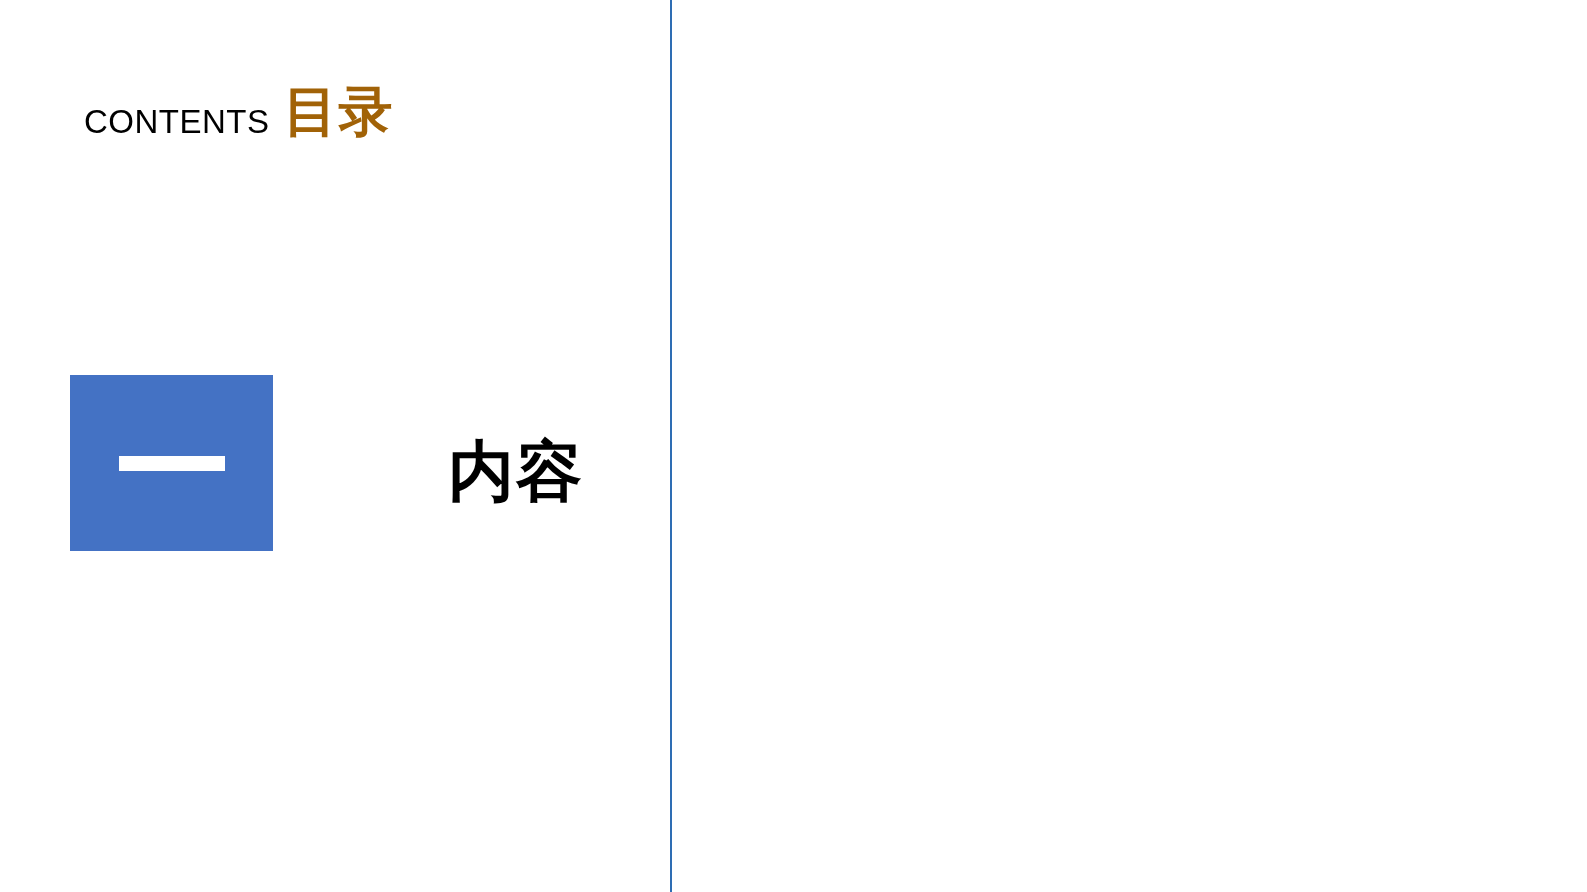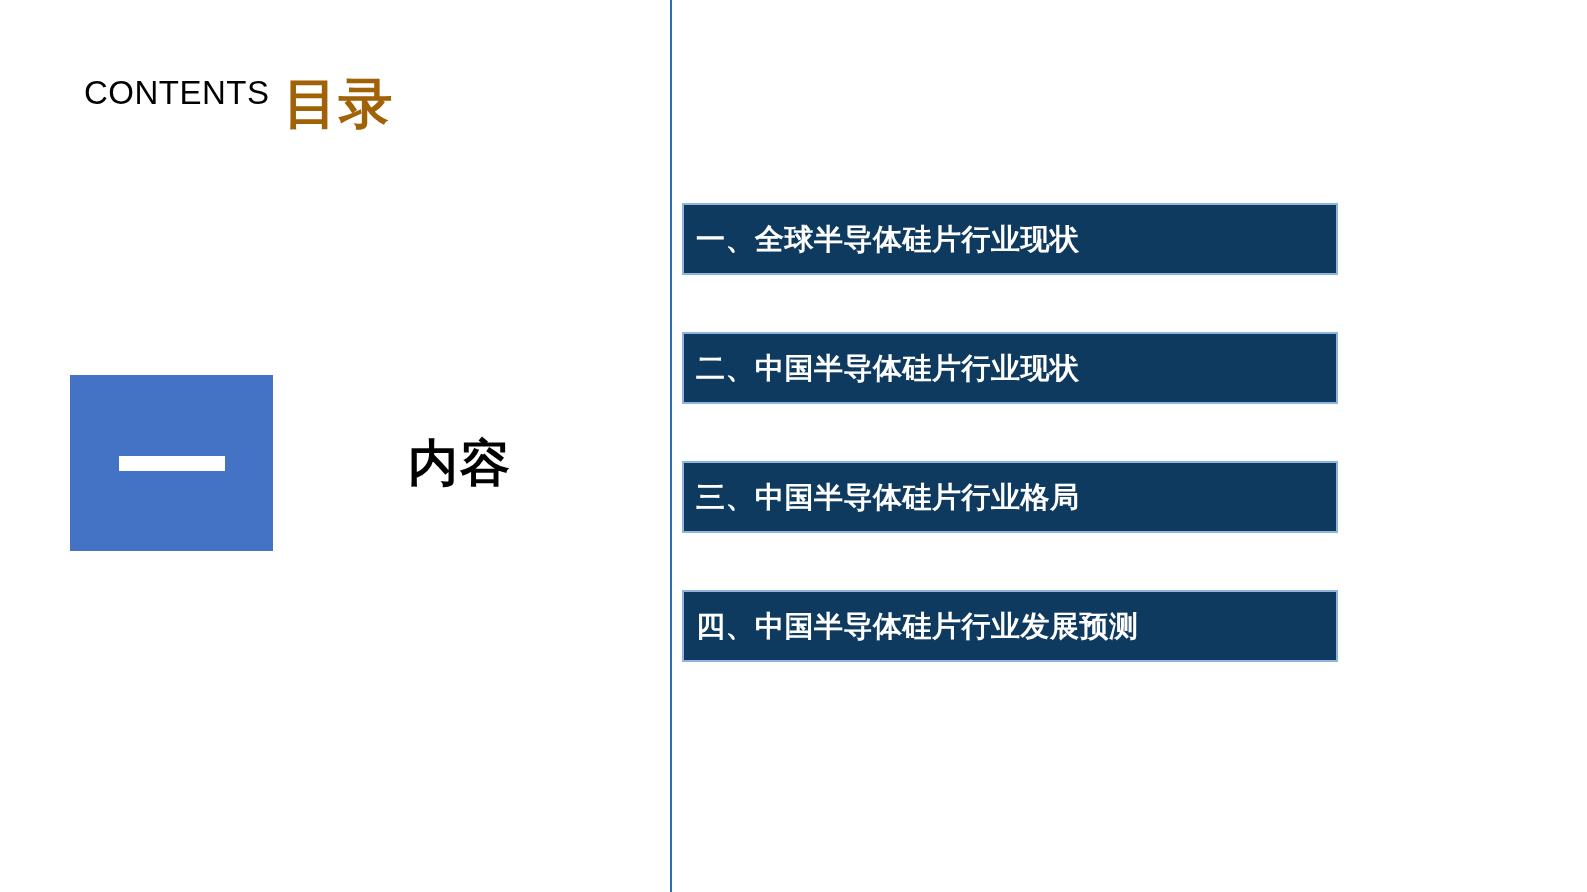--- a/index.html
+++ b/index.html
@@ -15,23 +15,23 @@
     width: 1587px;
     height: 892px;
     background: #ffffff;
     overflow: hidden;
   }
 
   
   .title-block {
     position: absolute;
     left: 84px;
-    top: 76px;
+    top: 84px;
     display: flex;
-    align-items: flex-start;
+    align-items: flex-end;
     white-space: nowrap;
   }
   .title-en {
     font-size: 33px;
     font-weight: 400;
     color: #000000;
     letter-spacing: 0.5px;
     line-height: 1;
   }
   .title-cn {
@@ -55,23 +55,23 @@
     justify-content: center;
   }
   .number-chip .dash {
     width: 106px;
     height: 15px;
     background: #ffffff;
   }
 
   .section-word {
     position: absolute;
-    left: 408px;
+    left: 448px;
     top: 438px;
-    font-size: 50px;
+    font-size: 66px;
     font-weight: 700;
     color: #000000;
     letter-spacing: 2px;
     line-height: 1;
   }
 
   
   .divider {
     position: absolute;
     left: 670px;
@@ -122,28 +122,14 @@
   </div>
 
   <div class="number-chip">
     <span class="dash"></span>
   </div>
 
   <div class="section-word">内容</div>
 
   <div class="divider"></div>
 
-  <div class="toc">
-    <div class="toc-item">
-      <span class="toc-label">一、全球半导体硅片行业现状</span>
-    </div>
-    <div class="toc-item">
-      <span class="toc-label">二、中国半导体硅片行业现状</span>
-    </div>
-    <div class="toc-item">
-      <span class="toc-label">三、中国半导体硅片行业格局</span>
-    </div>
-    <div class="toc-item">
-      <span class="toc-label">四、中国半导体硅片行业发展预测</span>
-    </div>
-  </div>
 
 </div>
 
 </body></html>

